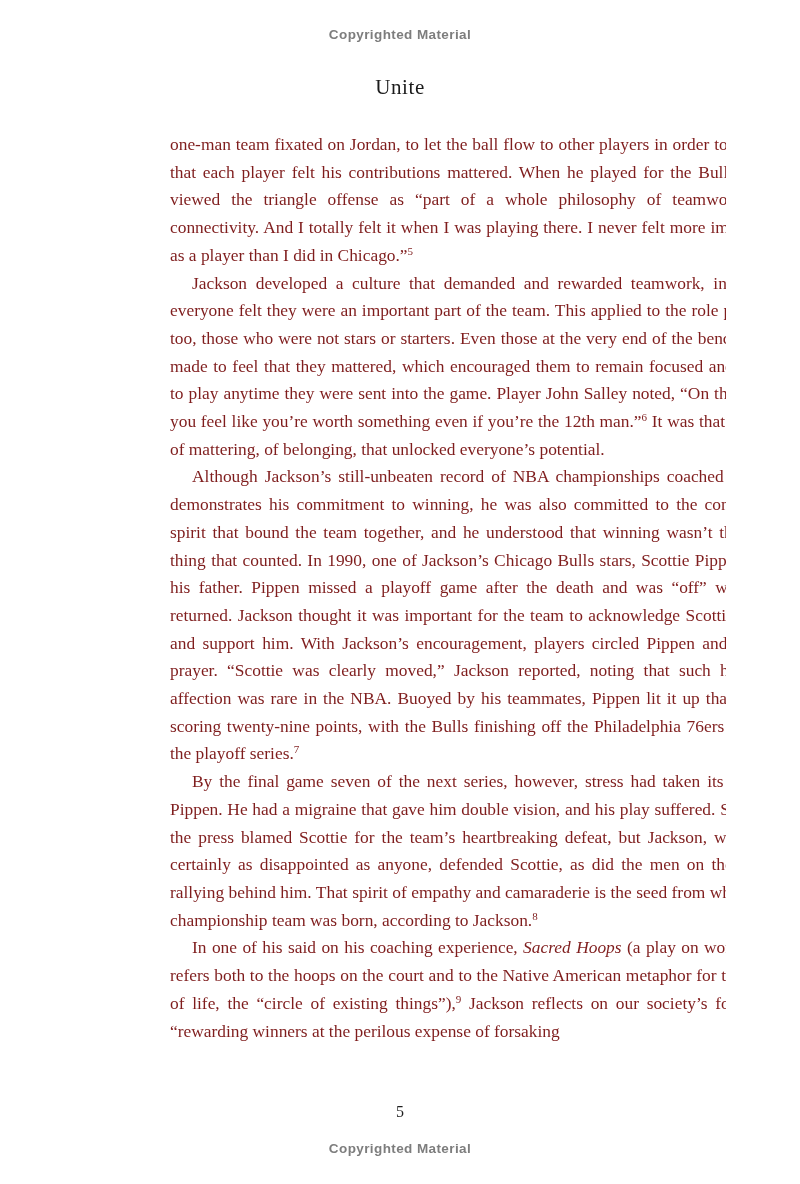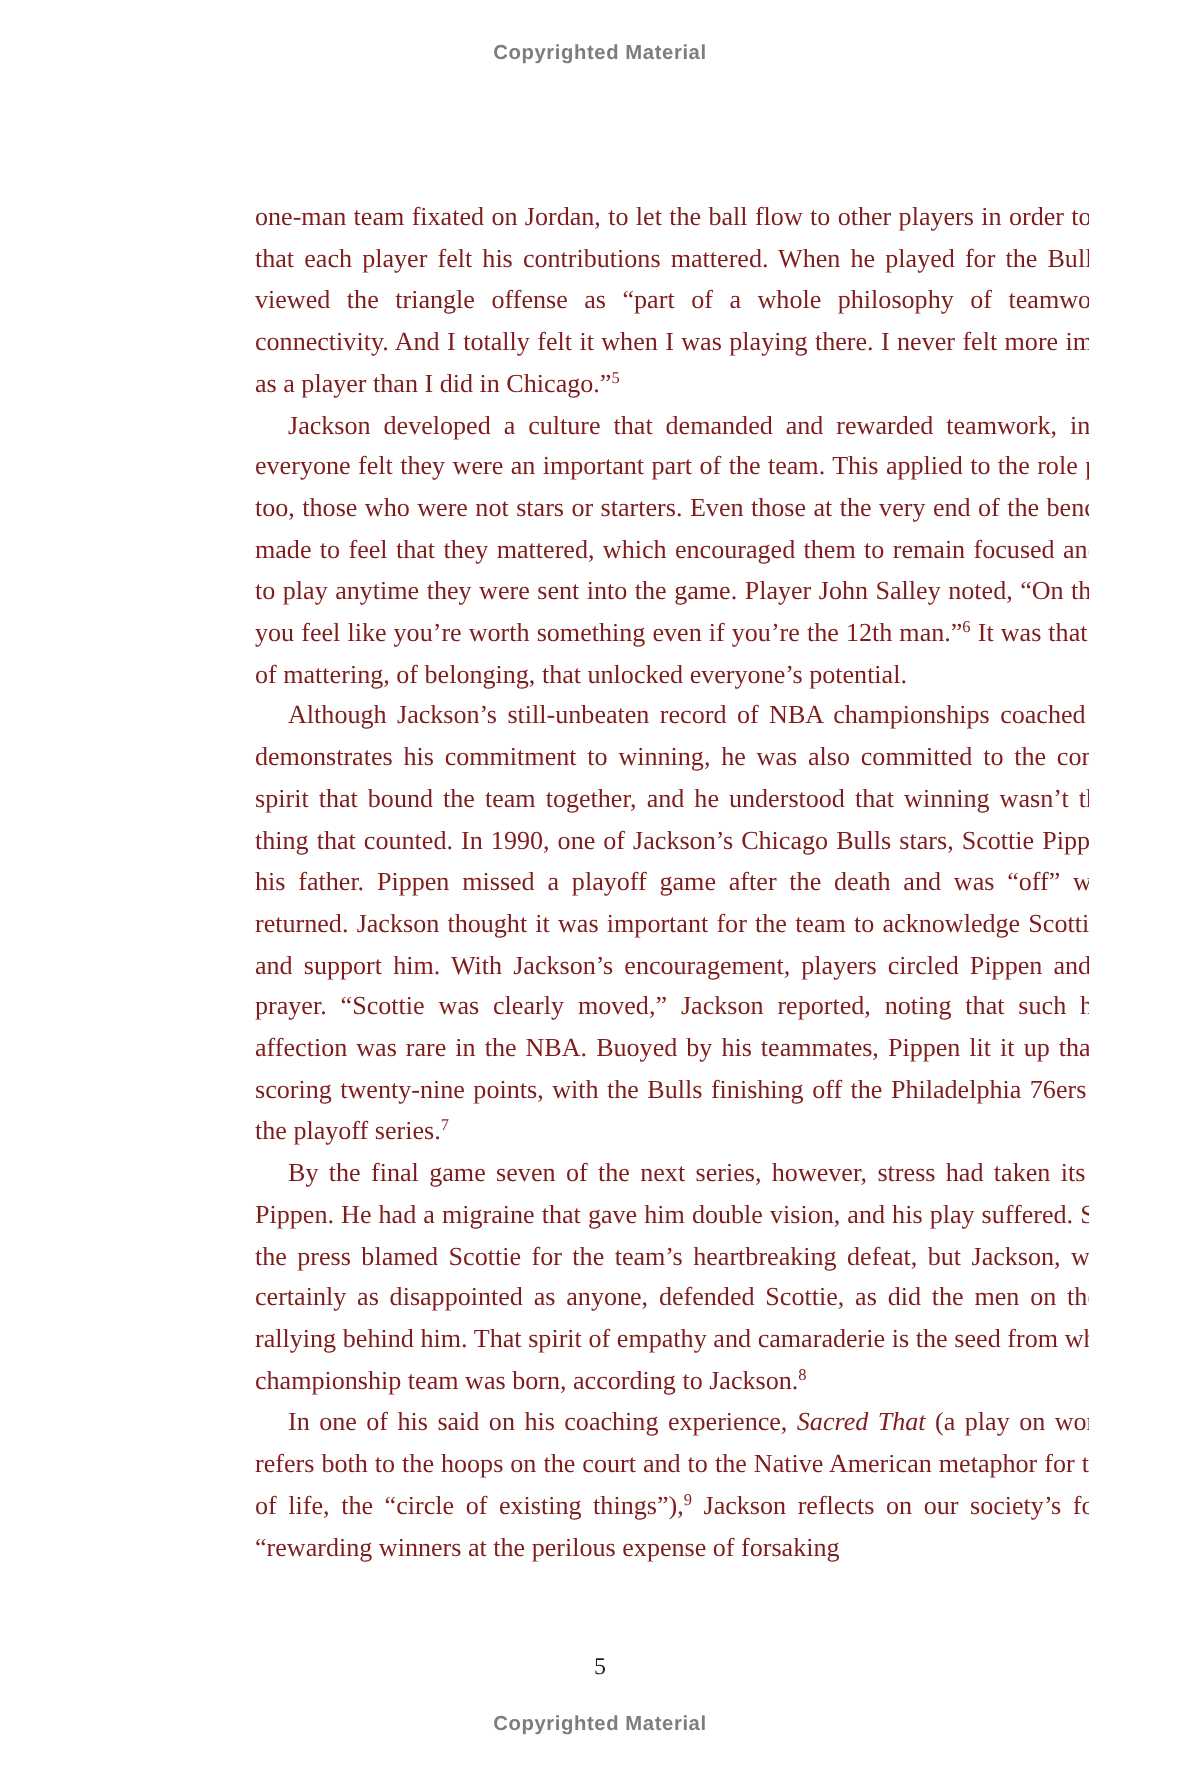--- a/index.html
+++ b/index.html
@@ -75,26 +75,27 @@
     color: #1f1f1f;
   }
 </style>
 </head>
 <body>
 
 <div class="page">
 
   <div class="notice notice-top">Copyrighted Material</div>
 
+  <h1 class="chapter-title">Unite</h1>
 
   <div class="body-text">
       <p><span>one-man team fixated on Jordan, to let the ball flow to other players in order to ensure that each player felt his contributions mattered. When he played for the Bulls, Kerr viewed the triangle offense as “part of a whole philosophy of teamwork and connectivity. And I totally felt it when I was playing there. I never felt more important as a player than I did in Chicago.”</span><sup>5</sup></p>
       <p class="indent"><span>Jackson developed a culture that demanded and rewarded teamwork, in which everyone felt they were an important part of the team. This applied to the role players, too, those who were not stars or starters. Even those at the very end of the bench were made to feel that they mattered, which encouraged them to remain focused and ready to play anytime they were sent into the game. Player John Salley noted, “On this team you feel like you’re worth something even if you’re the 12th man.”</span><sup>6</sup><span> It was that feeling of mattering, of belonging, that unlocked everyone’s potential.</span></p>
       <p class="indent"><span>Although Jackson’s still-unbeaten record of NBA championships coached clearly demonstrates his commitment to winning, he was also committed to the communal spirit that bound the team together, and he understood that winning wasn’t the only thing that counted. In 1990, one of Jackson’s Chicago Bulls stars, Scottie Pippen, lost his father. Pippen missed a playoff game after the death and was “off” when he returned. Jackson thought it was important for the team to acknowledge Scottie’s loss and support him. With Jackson’s encouragement, players circled Pippen and said a prayer. “Scottie was clearly moved,” Jackson reported, noting that such heartfelt affection was rare in the NBA. Buoyed by his teammates, Pippen lit it up that night, scoring twenty-nine points, with the Bulls finishing off the Philadelphia 76ers to take the playoff series.</span><sup>7</sup></p>
       <p class="indent"><span>By the final game seven of the next series, however, stress had taken its toll on Pippen. He had a migraine that gave him double vision, and his play suffered. Some in the press blamed Scottie for the team’s heartbreaking defeat, but Jackson, who was certainly as disappointed as anyone, defended Scottie, as did the men on the team, rallying behind him. That spirit of empathy and camaraderie is the seed from which the championship team was born, according to Jackson.</span><sup>8</sup></p>
-      <p class="indent"><span>In one of his said on his coaching experience, </span><i>Sacred That</i><span> (a play on words that refers both to the hoops on the court and to the Native American metaphor for the loop of life, the “circle of existing things”),</span><sup>9</sup><span> Jackson reflects on our society’s focus on “rewarding winners at the perilous expense of forsaking</span></p>
+      <p class="indent"><span>In one of his said on his coaching experience, </span><i>Sacred Hoops</i><span> (a play on words that refers both to the hoops on the court and to the Native American metaphor for the loop of life, the “circle of existing things”),</span><sup>9</sup><span> Jackson reflects on our society’s focus on “rewarding winners at the perilous expense of forsaking</span></p>
     </div>
 
   <div class="page-number">5</div>
 
   <div class="notice notice-bottom">Copyrighted Material</div>
 
 </div>
 
 </body></html>

